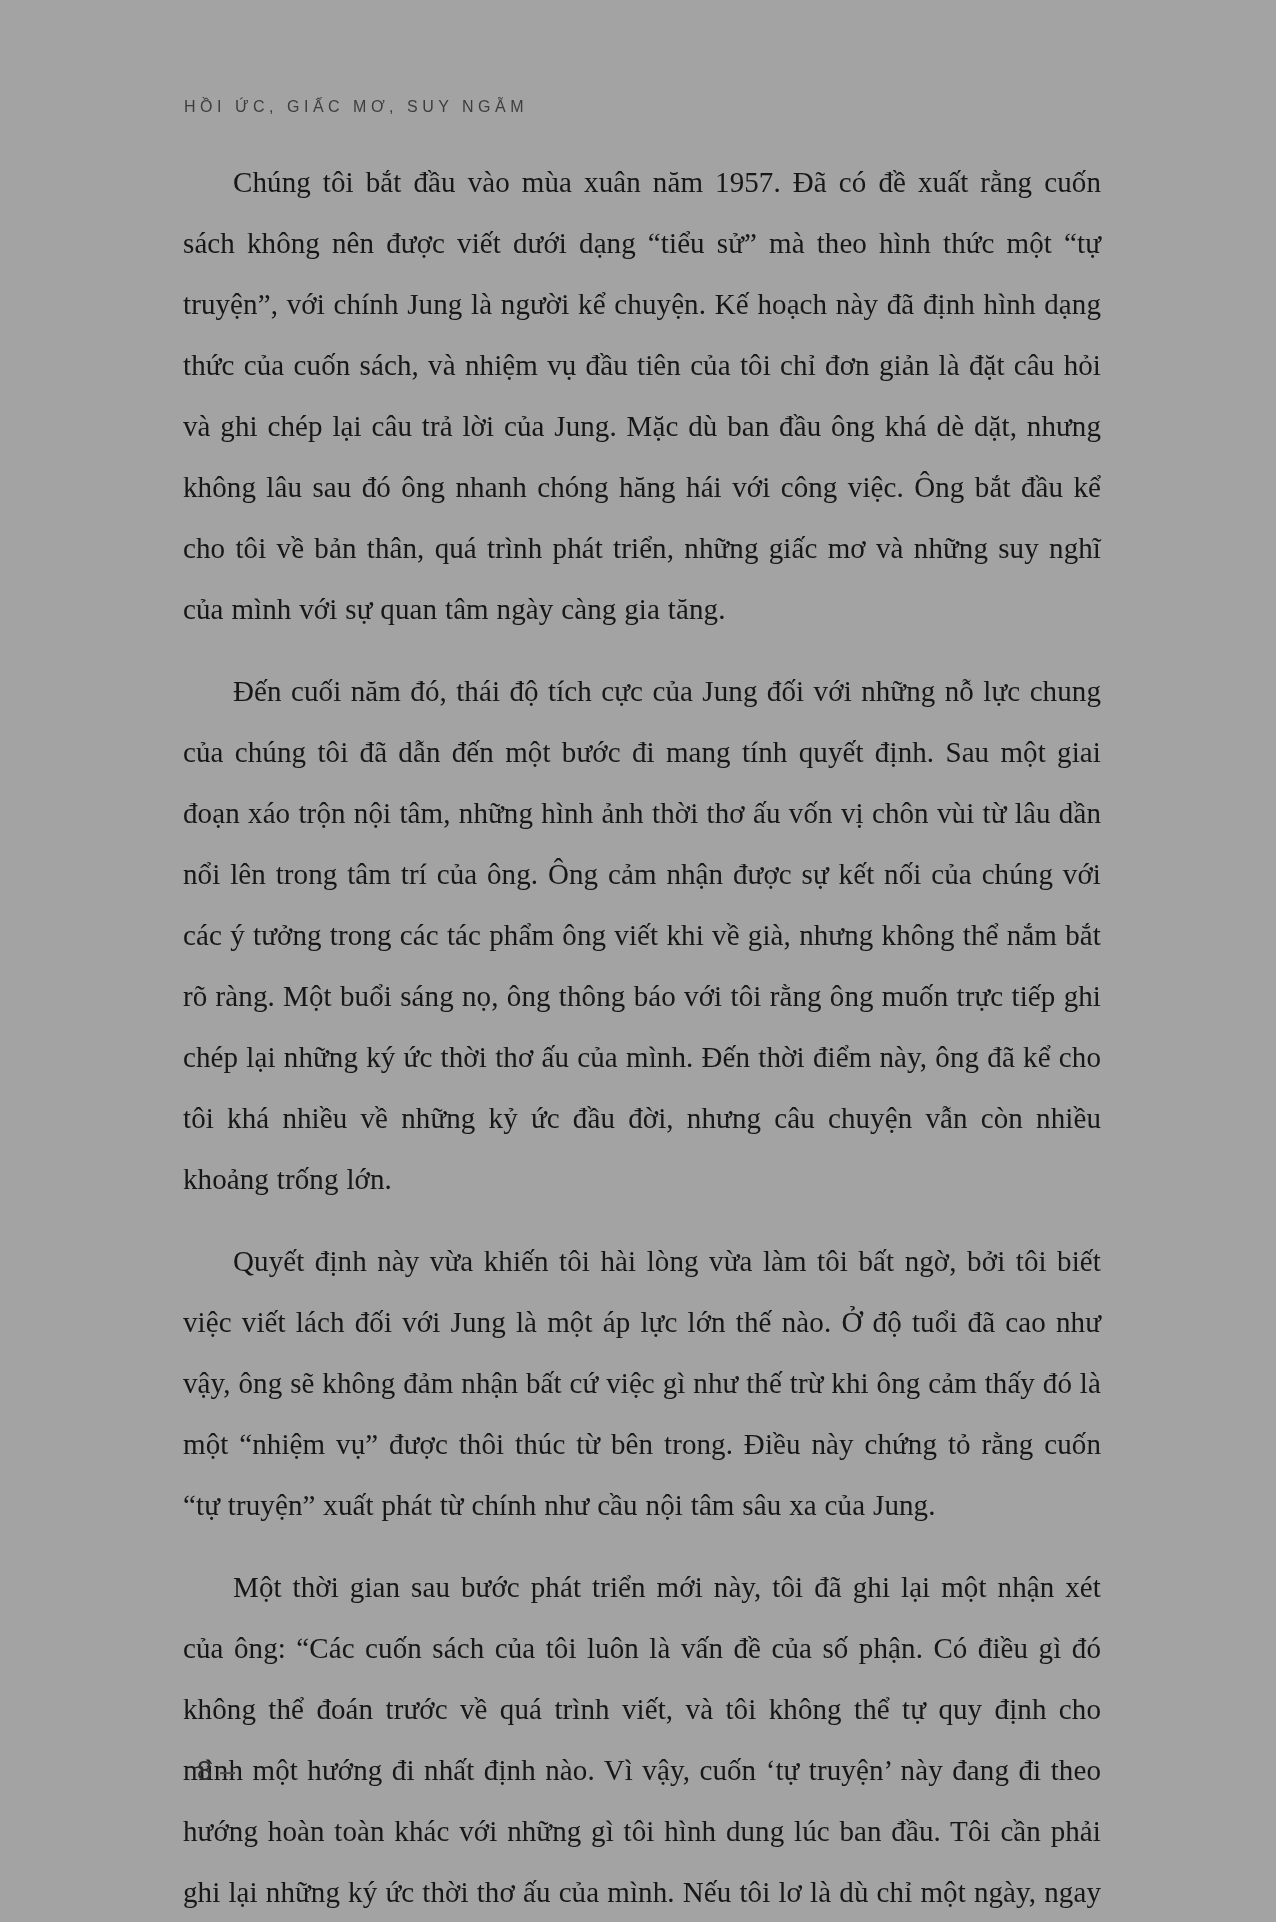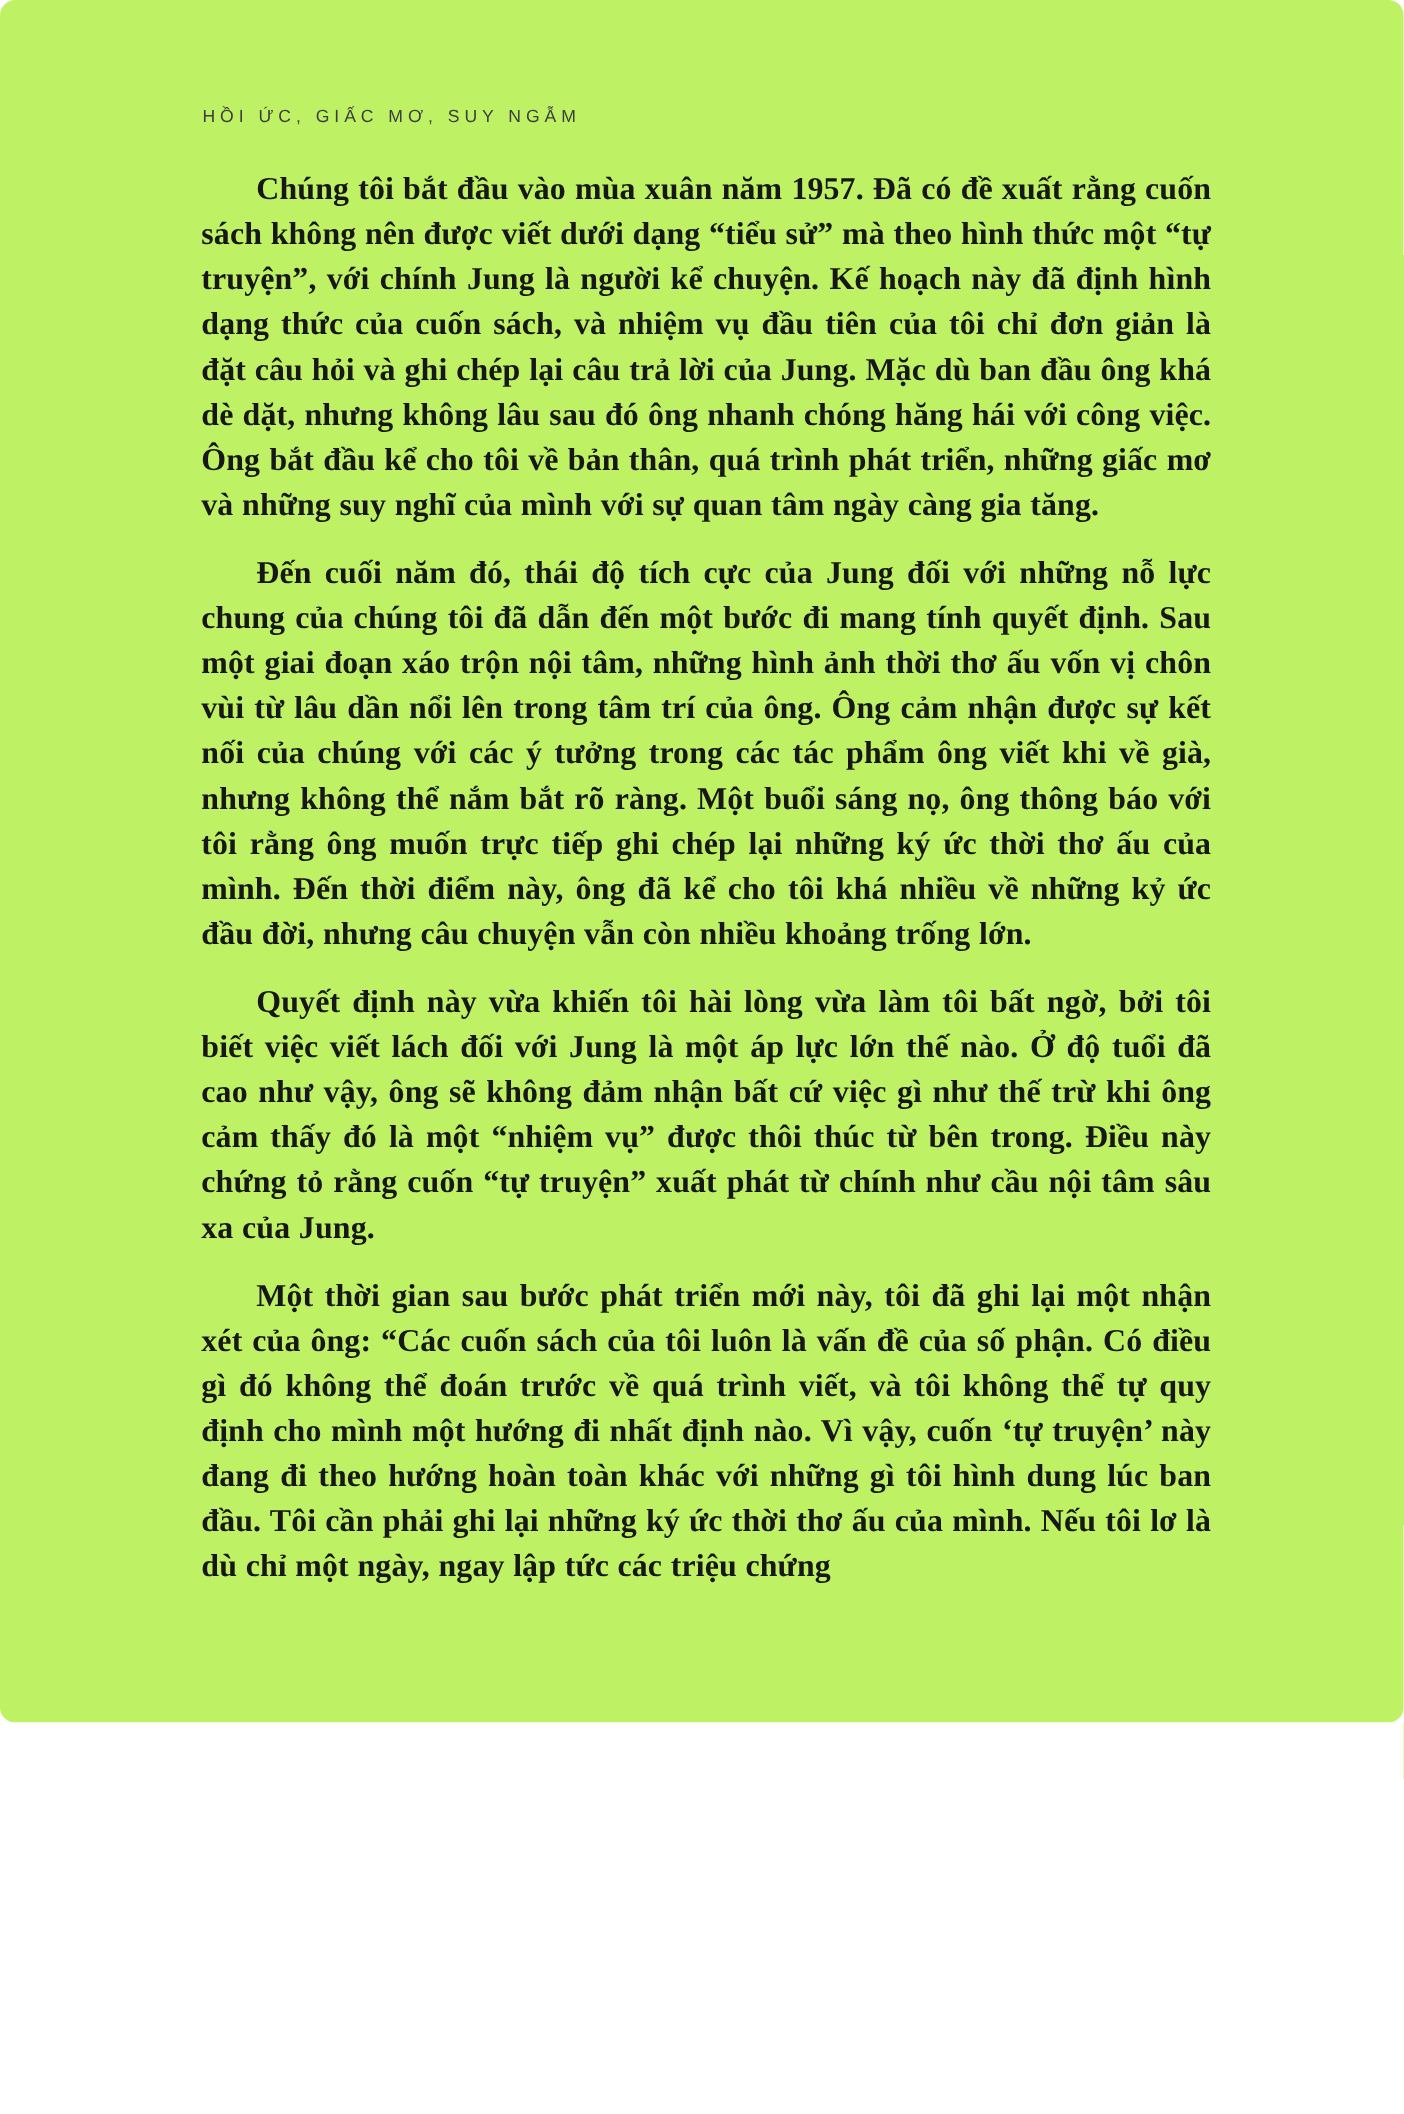--- a/index.html
+++ b/index.html
@@ -3,52 +3,50 @@
 <meta charset="utf-8">
 <style>
   html, body {
     margin: 0;
     padding: 0;
     background: #ffffff;
   }
   .page {
     position: relative;
     width: 1276px;
-    height: 1566px;
-    background: #bef264;
+    height: 1922px;
+    background: #a3a3a3;
     overflow: hidden;
     font-family: "Liberation Serif", serif;
-    border-radius: 14px;
   }
   .running-header {
     position: absolute;
     left: 184px;
     top: 98px;
     font-family: "Liberation Sans", sans-serif;
     font-size: 16px;
     font-weight: 400;
     letter-spacing: 4.5px;
     color: #3d3d3d;
   }
   .body-text {
     position: absolute;
     left: 183px;
     top: 152px;
     width: 930px;
   }
   .body-text p {
     margin: 0 12px 21px 0;
     font-size: 29px;
-    line-height: 41px;
+    line-height: 61px;
     color: #171717;
     text-align: justify;
     text-indent: 50px;
     letter-spacing: 0.1px;
     word-spacing: 0.5px;
-    font-weight: bold;
   }
   .page-footer {
     position: absolute;
     left: 197px;
     top: 1756px;
     font-family: "Liberation Sans", sans-serif;
     font-size: 27px;
     color: #2e2e2e;
     letter-spacing: 2px;
   }

